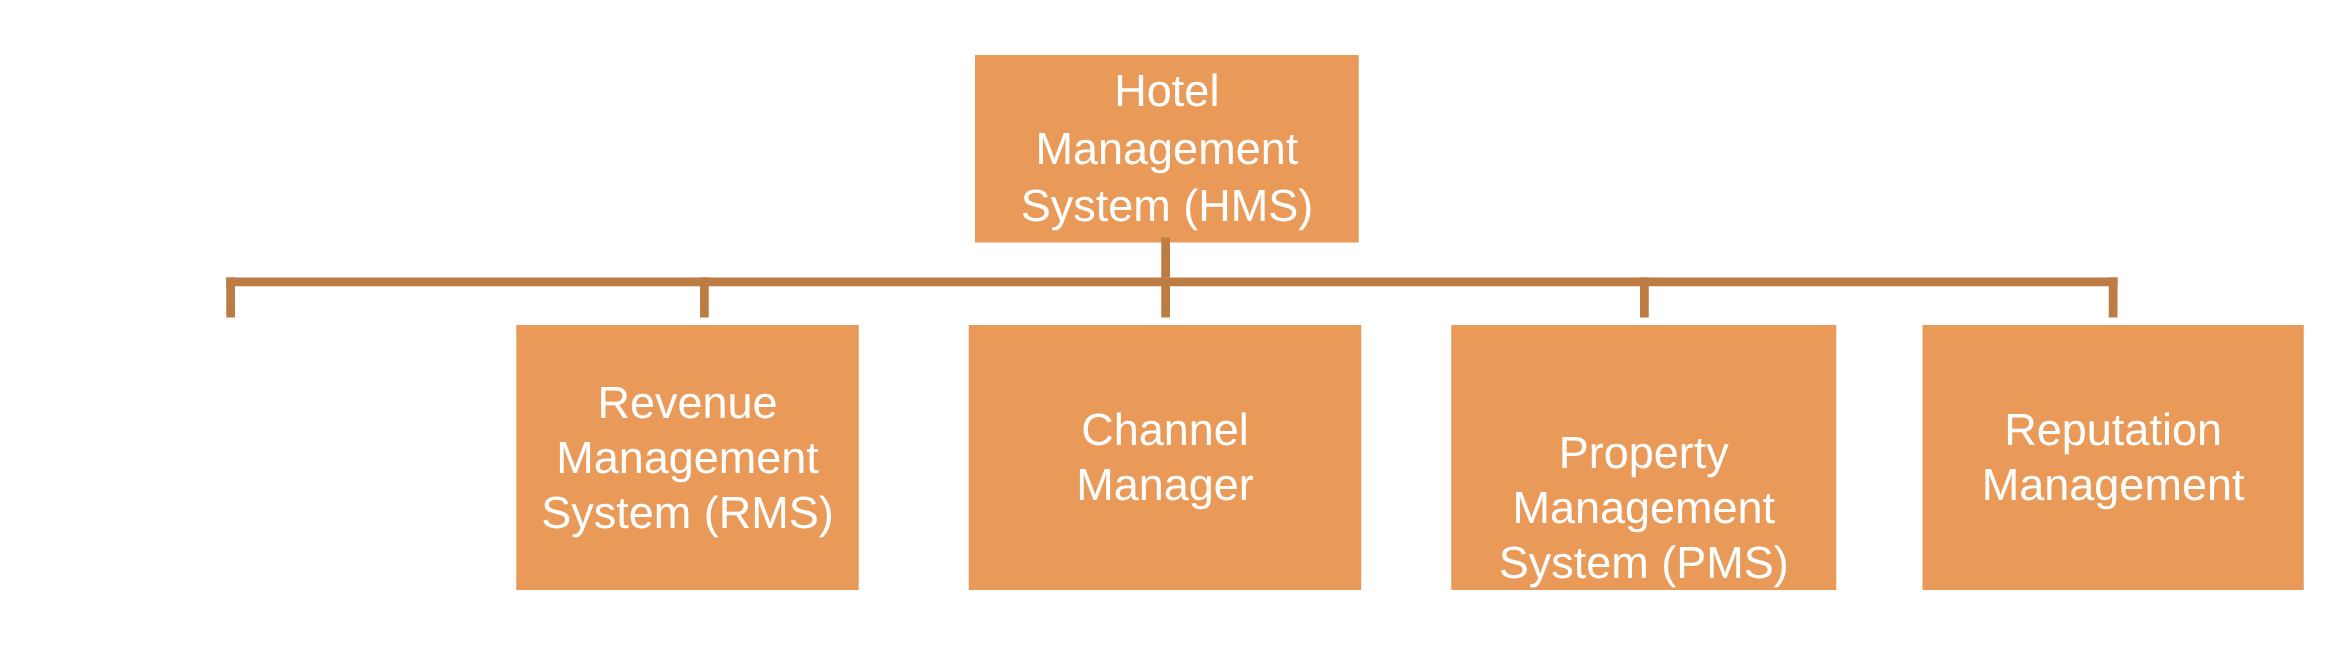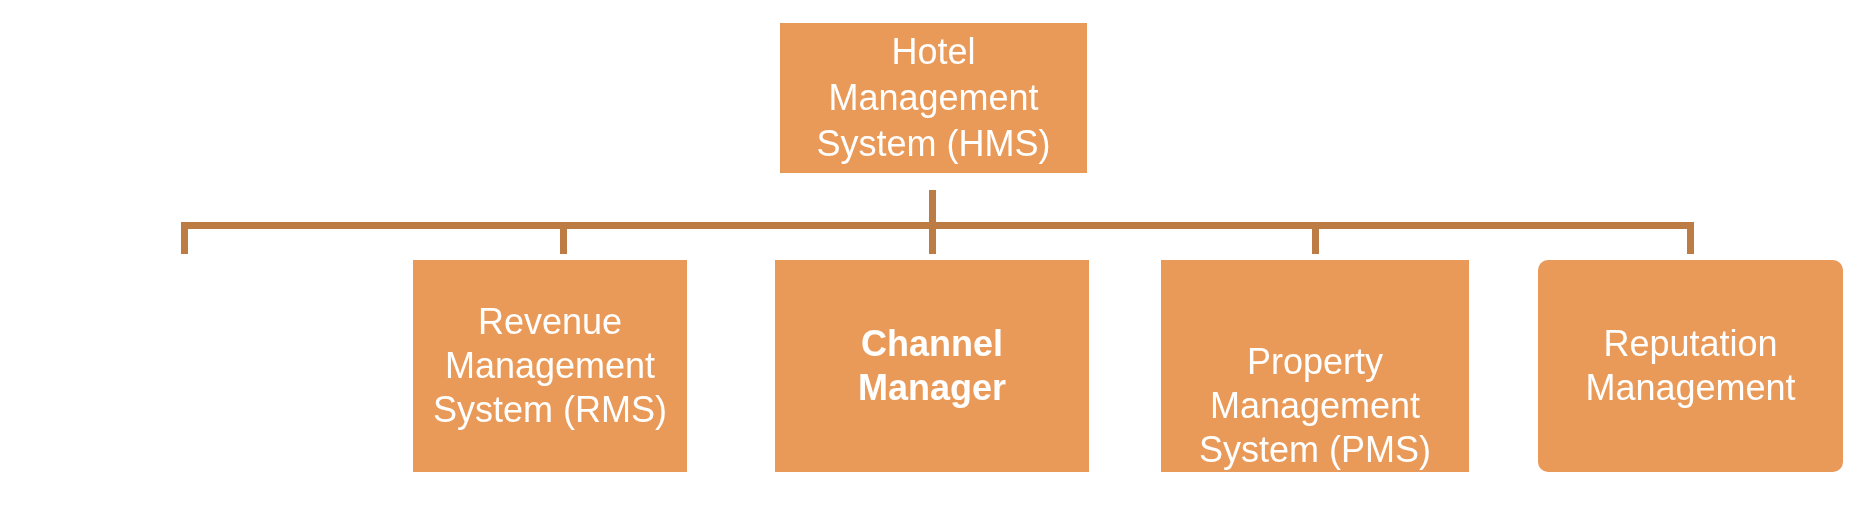--- a/index.html
+++ b/index.html
@@ -23,31 +23,31 @@
     align-items: center;
     justify-content: center;
     text-align: center;
     font-size: 36px;
     line-height: 44px;
     white-space: pre-line;
     box-sizing: border-box;
   }
   .root-node {
     left: 780px;
-    top: 23px;
+    top: 44px;
     width: 307px;
     height: 150px;
     line-height: 46px;
   }
   .child-node { top: 260px; height: 212px; }
   .child-1 { left: 22px;   width: 324px; }
   .child-2 { left: 413px;  width: 274px; }
-  .child-3 { left: 775px;  width: 314px; font-weight: bold; }
+  .child-3 { left: 775px;  width: 314px; }
   .child-4 { left: 1161px; width: 308px; align-items: flex-end; }
-  .child-5 { left: 1538px; width: 305px; border-radius: 10px; }
+  .child-5 { left: 1538px; width: 305px; }
 
   .connector {
     position: absolute;
     background: #BC7C44;
   }
   .stub-root  { left: 929px;  top: 190px; width: 7px;    height: 32px; }
   .h-bus      { left: 181px;  top: 222px; width: 1513px; height: 7px;  }
   .drop       { top: 222px; width: 7px; height: 32px; }
   .drop-1 { left: 181px;  }
   .drop-2 { left: 560px;  }

